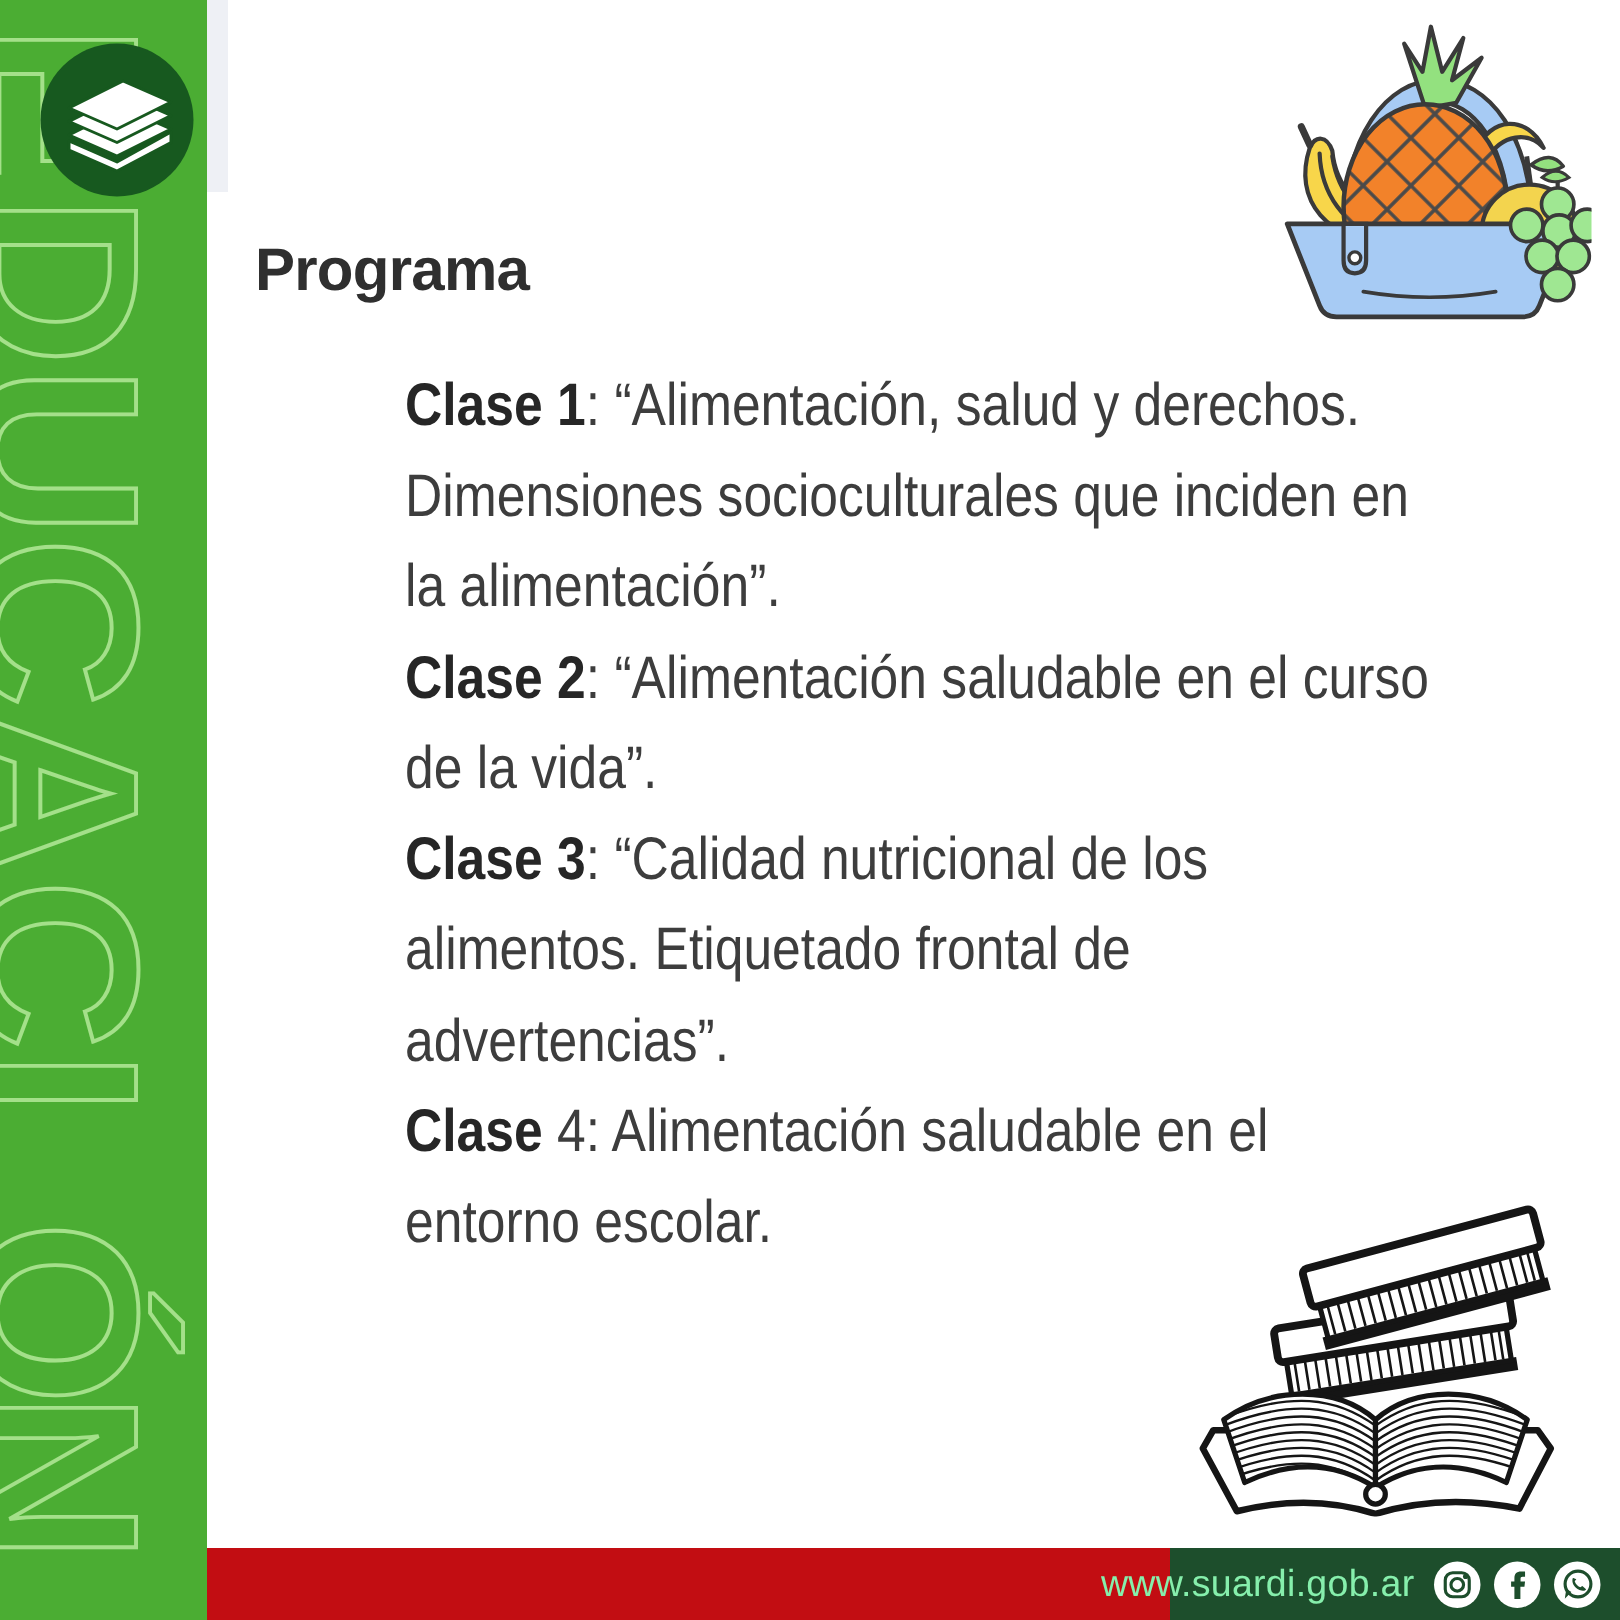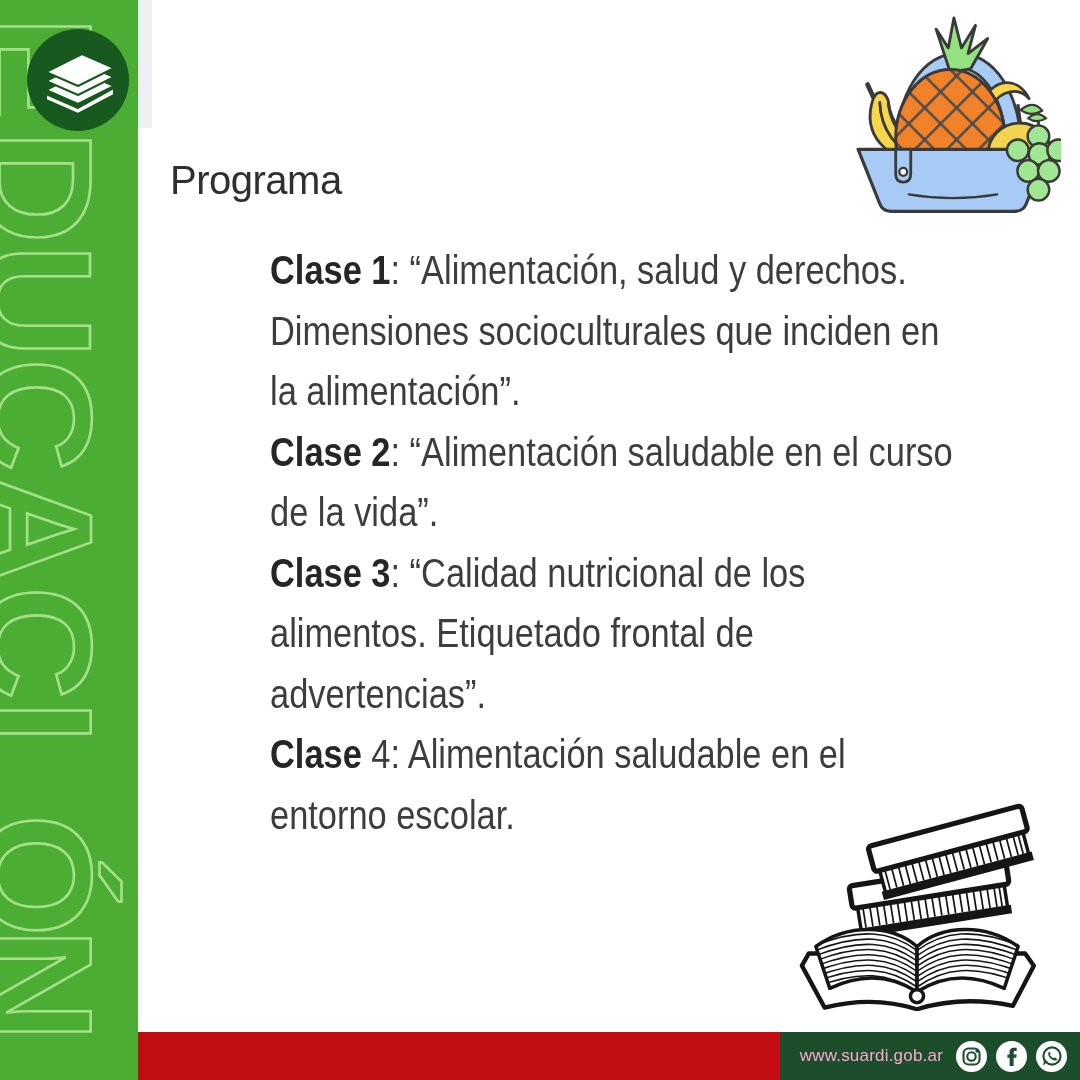--- a/index.html
+++ b/index.html
@@ -11,38 +11,38 @@
     --accent-red:#c20d12;--footer-green:#1d4e2c;--body-text:#3d3d3d;--bold-text:#262626;
     --basket-blue:#a7cbf4;--pineapple-orange:#f2822a;--leaf-green:#93e17f;
     --banana-yellow:#f8d64a;--apple-yellow:#f3d44e;--grape-green:#9fe792;--outline-dark:#3a3a3a;
   }
   .sidebar{position:absolute;left:0;top:0;width:138px;height:1080px;background:var(--sidebar-green);}
   .sidebar svg.letters{position:absolute;left:0;top:0;width:138px;height:1080px;}
   .gray-strip{position:absolute;left:138px;top:0;width:14px;height:128px;background:#eef0f5;}
   .logo-circle{position:absolute;left:26px;top:28px;width:104px;height:104px;}
   .page-title{
     position:absolute;left:170px;top:158px;
-    font-size:40px;font-weight:400;color:#2f2f2f;letter-spacing:-.5px;
+    font-size:40px;font-weight:700;color:#2f2f2f;letter-spacing:-.5px;
   }
   .program-block{
     position:absolute;left:270px;top:240px;width:920px;
     font-size:40px;line-height:60.5px;color:var(--body-text);
     transform:scaleX(.86);transform-origin:0 0;
   }
   .clase{white-space:nowrap;}
   .clase .b{font-weight:700;color:var(--bold-text);}
   .clase .cont{white-space:pre;}
   .basket-wrap{position:absolute;left:845px;top:12px;width:216px;height:208px;}
   .books-wrap{position:absolute;left:786px;top:793px;width:262px;height:232px;}
   .footer-red{position:absolute;left:138px;top:1032px;width:642px;height:48px;background:var(--accent-red);}
   .footer-green{
     position:absolute;left:780px;top:1032px;width:300px;height:48px;background:var(--footer-green);
     display:flex;align-items:center;justify-content:flex-end;gap:9px;box-sizing:border-box;padding:0 13px;
   }
-  .footer-url{color:#f9a8d4;font-size:17px;letter-spacing:.2px;margin-right:4px;}
+  .footer-url{color:#86efac;font-size:25px;letter-spacing:.2px;margin-right:4px;}
   .soc{width:31px;height:31px;border-radius:50%;background:#ffffff;display:flex;align-items:center;justify-content:center;flex:0 0 auto;}
   .soc svg{display:block;}
 </style>
 </head>
 <body style="--sidebar-green: #4bad33; --letter-outline: #a4e08a; --logo-circle-green: #17591f; --accent-red: #c20d12; --footer-green: #1d4e2c; --body-text: #3d3d3d; --bold-text: #262626; --basket-blue: #a7cbf4; --pineapple-orange: #f2822a; --leaf-green: #93e17f; --banana-yellow: #f8d64a; --apple-yellow: #f3d44e; --grape-green: #9fe792; --outline-dark: #3a3a3a;">
 
 <div class="sidebar">
   <svg class="letters" viewBox="0 0 138 1080" xmlns="http://www.w3.org/2000/svg">
     <g id="edu-letters" font-family="Liberation Sans, DejaVu Sans, sans-serif" font-size="158" font-weight="bold" fill="none" stroke="#a4e08a" stroke-width="2.6">
         <text transform="translate(-18 16) rotate(90)">E</text>

